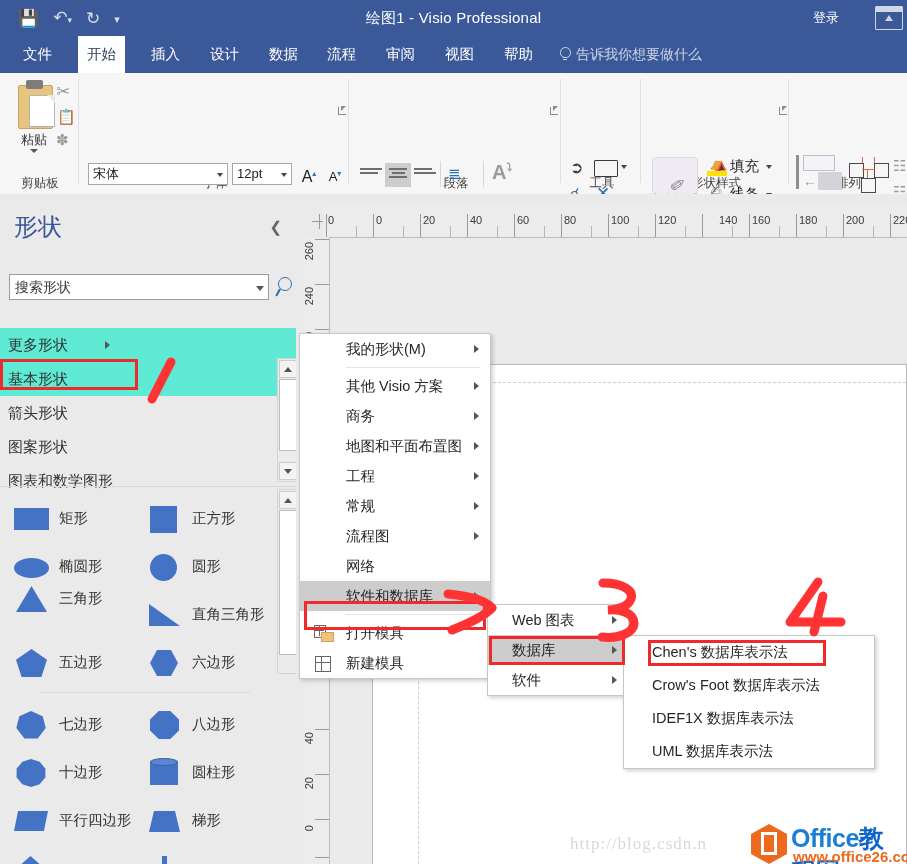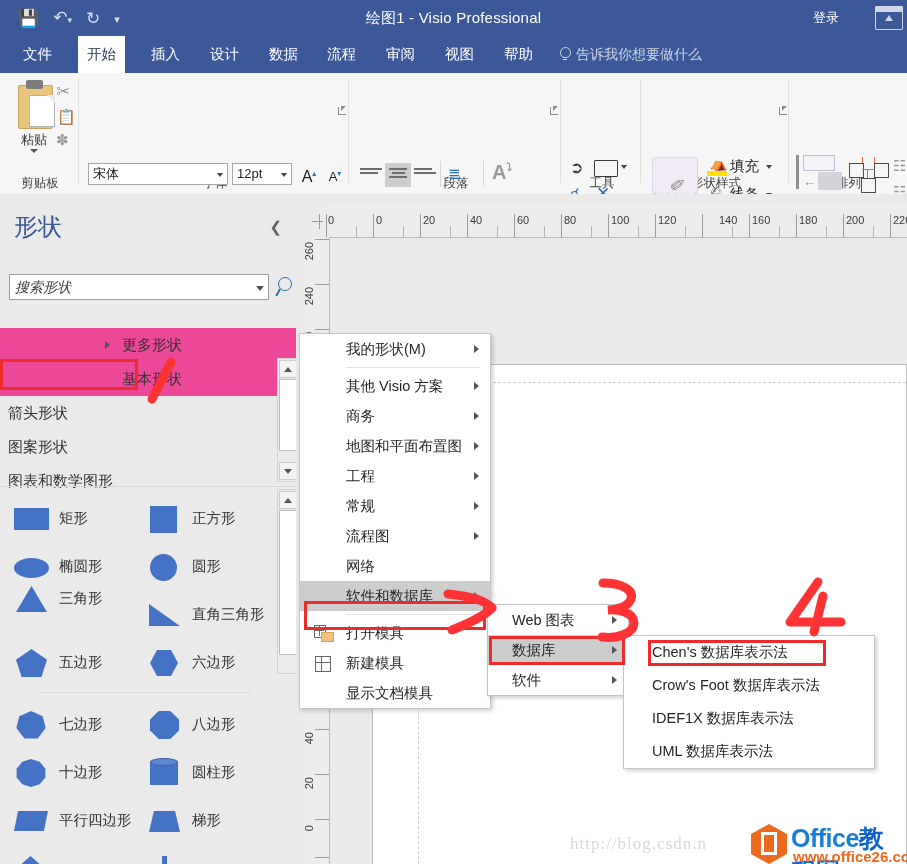--- a/index.html
+++ b/index.html
@@ -67,29 +67,29 @@
   .lines{position:absolute;}
   .lines i{display:block;height:1.6px;background:#6e6e6e;margin-bottom:2.6px;}
 
   
   .shapes-panel{position:absolute;left:0;top:194px;width:296px;height:670px;background:#eaeaea;
       border-right:1px solid #c9c9c9;}
   .sp-title{position:absolute;left:14px;top:17px;font-size:24px;color:#3b5998;}
   .sp-collapse{position:absolute;right:14px;top:24px;font-size:15px;color:#666;cursor:pointer;}
   .search-wrap{position:absolute;left:9px;top:274px;}
   .search-box{position:absolute;left:0;top:0;width:260px;height:26px;background:#fff;border:1px solid #9d9d9d;box-sizing:border-box;}
-  .search-ph{position:absolute;left:5px;top:4px;font-size:14px;color:#3c3c3c;font-style:italic;}
+  .search-ph{position:absolute;left:5px;top:4px;font-size:14px;color:#3c3c3c;}
   .search-cv{position:absolute;left:246px;top:11px;width:0;height:0;border-left:4px solid transparent;border-right:4px solid transparent;border-top:5px solid #555;}
   .mag{position:absolute;left:268px;top:3px;width:18px;height:20px;}
   .mag .c{position:absolute;left:1px;top:0;width:12px;height:12px;border:1.8px solid #2b6fb5;border-radius:50%;}
   .mag .h{position:absolute;left:2px;top:12px;width:2px;height:8px;background:#2b6fb5;transform:rotate(28deg);transform-origin:top;}
 
   .cat-list{position:absolute;left:0;top:328px;width:296px;}
   .cat{position:relative;height:34px;line-height:34px;padding-left:8px;font-size:15px;color:#333;cursor:pointer;box-sizing:border-box;}
-  .cat.hl{background:#ec4899;text-align:center;}
+  .cat.hl{background:#5eead4;}
   .cat .arrow{position:absolute;left:105px;top:13px;width:0;height:0;border-top:4px solid transparent;border-bottom:4px solid transparent;border-left:5px solid #555;}
   .cat-scroll{position:absolute;left:277px;top:358px;width:20px;height:124px;background:#ebebeb;border:1px solid #d3d3d3;box-sizing:border-box;}
   .sb-btn{position:absolute;left:1px;width:18px;height:18px;background:#f3f3f3;border:1px solid #ccc;box-sizing:border-box;}
   .sb-thumb{position:absolute;left:1px;top:20px;width:18px;height:72px;background:#fff;border:1px solid #bdbdbd;box-sizing:border-box;}
   .tri-up{position:absolute;left:50%;top:6px;margin-left:-4px;width:0;height:0;border-left:4px solid transparent;border-right:4px solid transparent;border-bottom:5px solid #555;}
   .tri-dn{position:absolute;left:50%;top:6px;margin-left:-4px;width:0;height:0;border-left:4px solid transparent;border-right:4px solid transparent;border-top:5px solid #555;}
 
   .divline{position:absolute;left:0;width:296px;height:1px;background:#d8d8d8;}
   .gal{position:absolute;left:0;top:494px;width:296px;}
   .gitem{position:absolute;height:48px;display:flex;align-items:center;cursor:pointer;}
@@ -624,23 +624,20 @@
   </div>
   <div class="mi">
     <span class="mico">
       <span class="ico-new">
           <span class="h"></span>
           <span class="v"></span>
         </span>
     </span>
     <span>新建模具</span>
   </div>
-  <div class="mi">
-    <span>显示文档模具</span>
-  </div>
 </div>
 
 <div class="menu" style="left:487px;top:604px;width:140px">
   <div class="mi" style="padding-left:24px">
     <span>Web 图表</span>
     <span class="sub"></span>
   </div>
   <div class="mi hl" style="padding-left:24px">
     <span>数据库</span>
     <span class="sub"></span>

